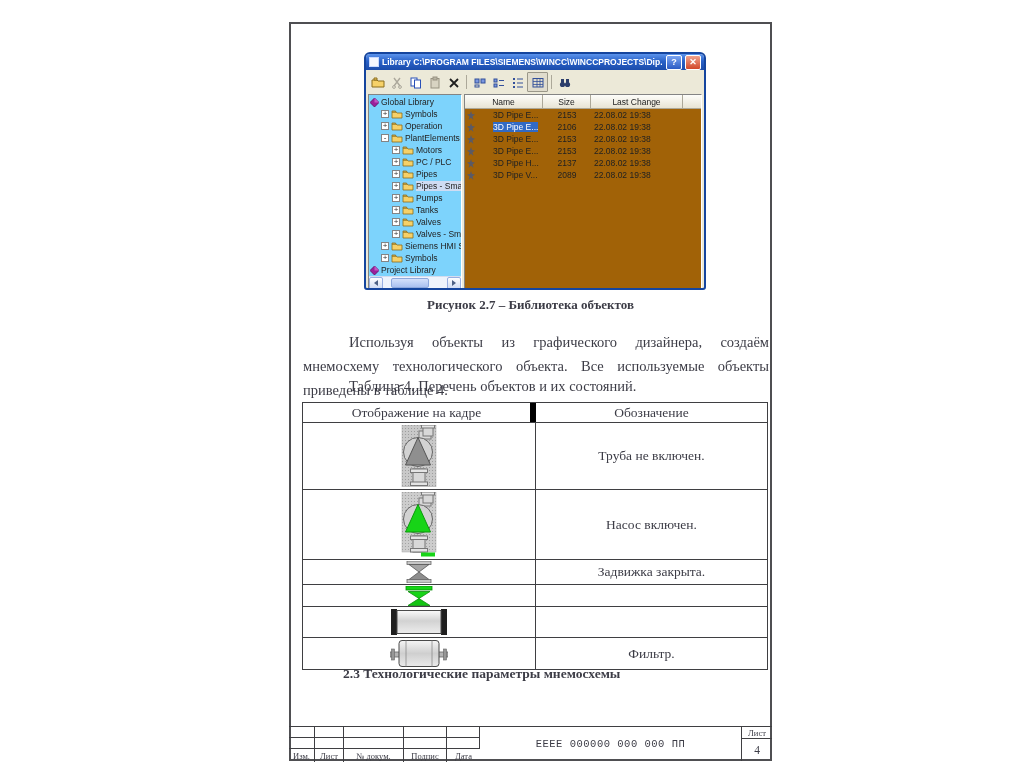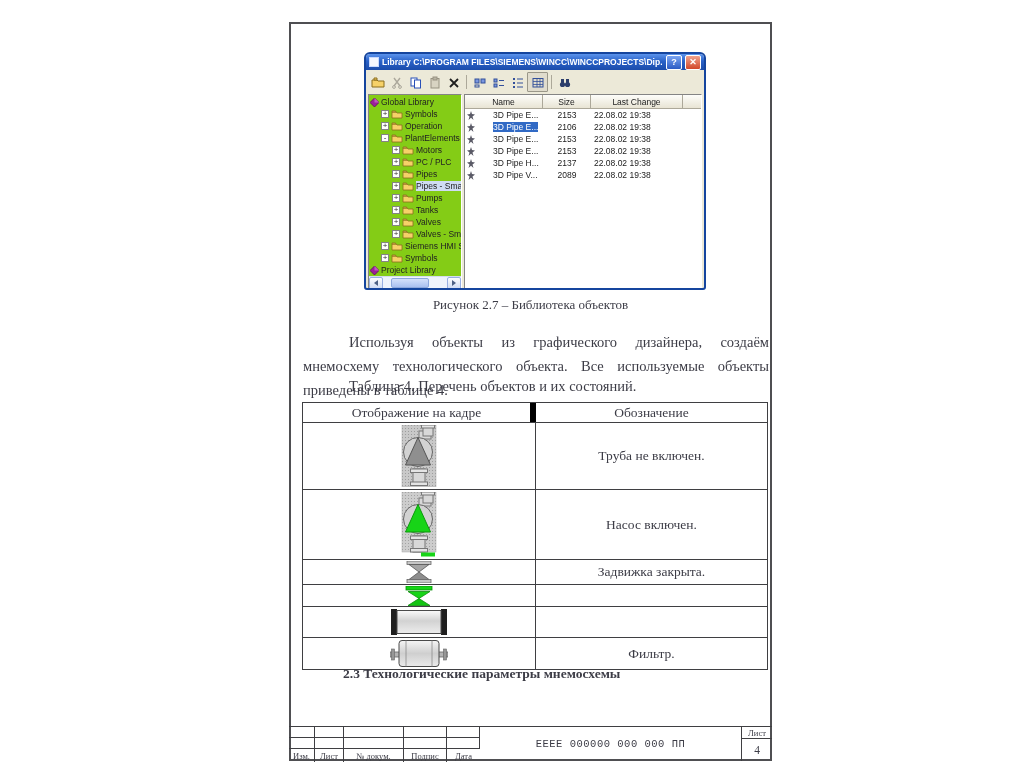--- a/index.html
+++ b/index.html
@@ -20,55 +20,55 @@
           justify-content:center;color:#fff;font-size:9px;font-weight:bold;border:1px solid #fff;}
   .help-btn{background:linear-gradient(180deg,#7aa4f2,#2c5cc4);}
   .close-btn{background:linear-gradient(180deg,#f0a28c,#d2472a);}
 
   .toolbar{height:22px;display:flex;align-items:center;padding:1px 2px;}
   .tool-btn{width:19px;height:18px;display:flex;align-items:center;justify-content:center;flex:none;}
   .tool-btn.pressed{border:1px solid #9a9789;background:#e0dccd;border-radius:1px;}
   .tool-sep{width:1px;height:14px;background:#aca899;margin:0 3px;flex:none;}
 
   .content{display:flex;height:196px;padding:0 2px;}
-  .tree-pane{width:92px;flex:none;background:#84cc16;border:1px solid;border-color:#848484 #fff #fff #848484;
+  .tree-pane{width:92px;flex:none;background:#7dd3fc;border:1px solid;border-color:#848484 #fff #fff #848484;
              position:relative;overflow:hidden;font-size:8.5px;color:#222;}
   .tree-items{position:absolute;top:1px;left:0;right:0;}
   .tree-item{display:flex;align-items:center;height:12px;white-space:nowrap;overflow:hidden;}
   .expander{width:8px;height:8px;box-sizing:border-box;border:1px solid #848484;background:#fff;
             font-size:8px;line-height:6px;text-align:center;margin-right:2px;flex:none;color:#333;}
   .tree-icon{flex:none;margin-right:2px;display:flex;}
   .tree-item.selected .tree-label{background:#cfdcf3;}
   .hscroll{position:absolute;left:0;right:0;bottom:0;height:12px;background:#eef3fc;display:flex;
            align-items:center;border-top:1px solid #d4dcef;}
   .scroll-btn{width:12px;height:11px;flex:none;background:linear-gradient(180deg,#fdfefe,#cdd9f2);
               border:1px solid #97aee2;border-radius:2px;display:flex;align-items:center;justify-content:center;}
   .arr-left{width:0;height:0;border-top:3px solid transparent;border-bottom:3px solid transparent;
             border-right:4px solid #4d6185;}
   .arr-right{width:0;height:0;border-top:3px solid transparent;border-bottom:3px solid transparent;
              border-left:4px solid #4d6185;}
   .scroll-thumb{width:36px;height:8px;margin-left:8px;background:linear-gradient(180deg,#d6e1fb,#aac0f0);
                 border:1px solid #8fa8dd;border-radius:2px;}
 
-  .list-pane{flex:1;margin-left:2px;background:#ffffff;border:1px solid;border-color:#848484 #fff #fff #848484;
+  .list-pane{flex:1;margin-left:2px;background:#a16207;border:1px solid;border-color:#848484 #fff #fff #848484;
              overflow:hidden;font-size:8.5px;color:#222;}
   .list-header{display:flex;height:14px;}
   .hdr-cell{box-sizing:border-box;border-right:1px solid #aca899;border-bottom:1px solid #aca899;
             background:linear-gradient(180deg,#fdfdfa,#e8e4d4);display:flex;align-items:center;
             justify-content:center;}
   .hc-name{width:78px;}.hc-size{width:48px;}.hc-changed{width:92px;}.hc-fill{flex:1;border-right:none;}
   .list-row{display:flex;height:12px;align-items:center;}
   .cell-name{width:78px;display:flex;align-items:center;padding-left:2px;box-sizing:border-box;gap:18px;
              white-space:nowrap;overflow:hidden;}
   .cell-size{width:48px;text-align:center;}
   .cell-changed{width:92px;padding-left:3px;box-sizing:border-box;white-space:nowrap;}
   .list-row.selected .name-text{background:#316AC5;color:#fff;}
 
   
-  .caption{position:absolute;left:289px;top:297px;width:483px;text-align:center;font-size:13px;}
+  .caption{position:absolute;left:289px;top:297px;width:483px;text-align:center;font-size:13px;font-weight:bold;}
   .para{position:absolute;left:303px;top:330px;width:466px;font-size:14.5px;line-height:24px;
         text-align:justify;text-indent:46px;}
   .tcap{position:absolute;left:303px;top:378px;width:466px;font-size:14.5px;text-indent:46px;}
 
   .obj-table{position:absolute;left:302px;top:402px;width:466px;box-sizing:border-box;
              border:1px solid #3f3f42;}
   .obj-header{display:flex;height:19px;font-size:13.5px;}
   .oh-cell{box-sizing:border-box;display:flex;align-items:center;justify-content:center;}
   .oh-left{width:233px;border-right:6px solid #000000;}
   .oh-right{flex:1;}

